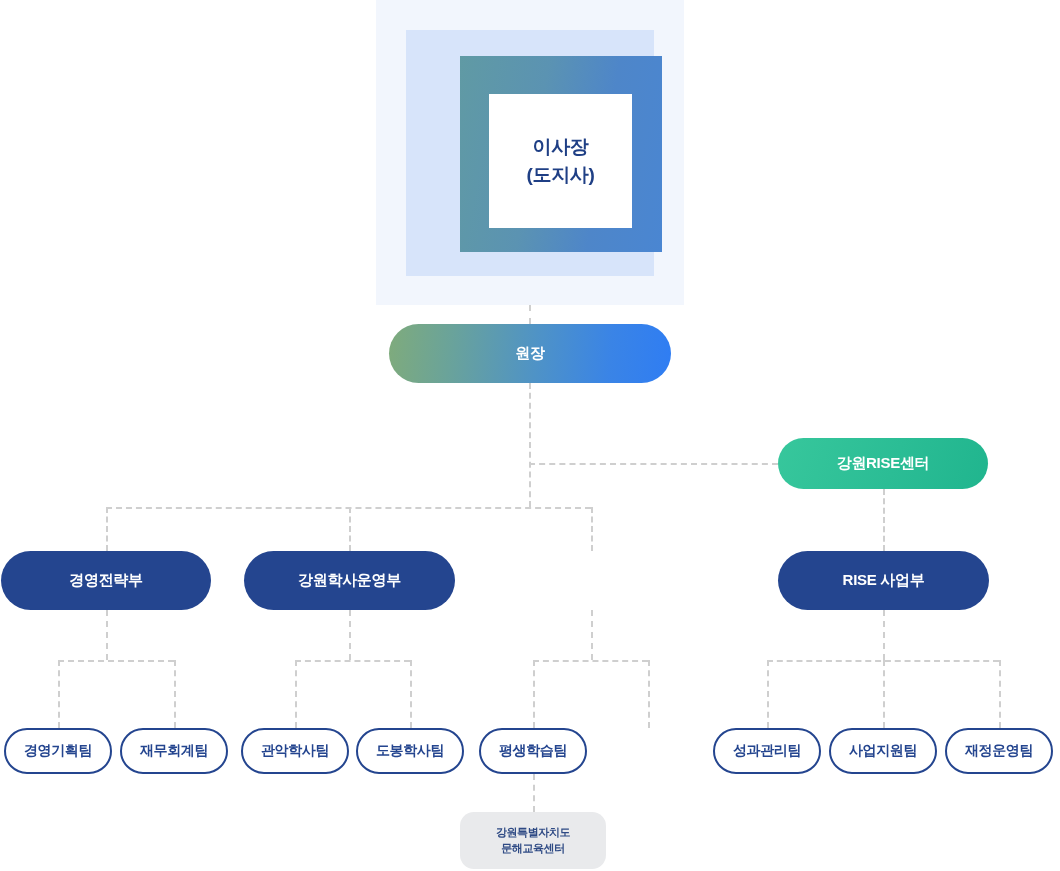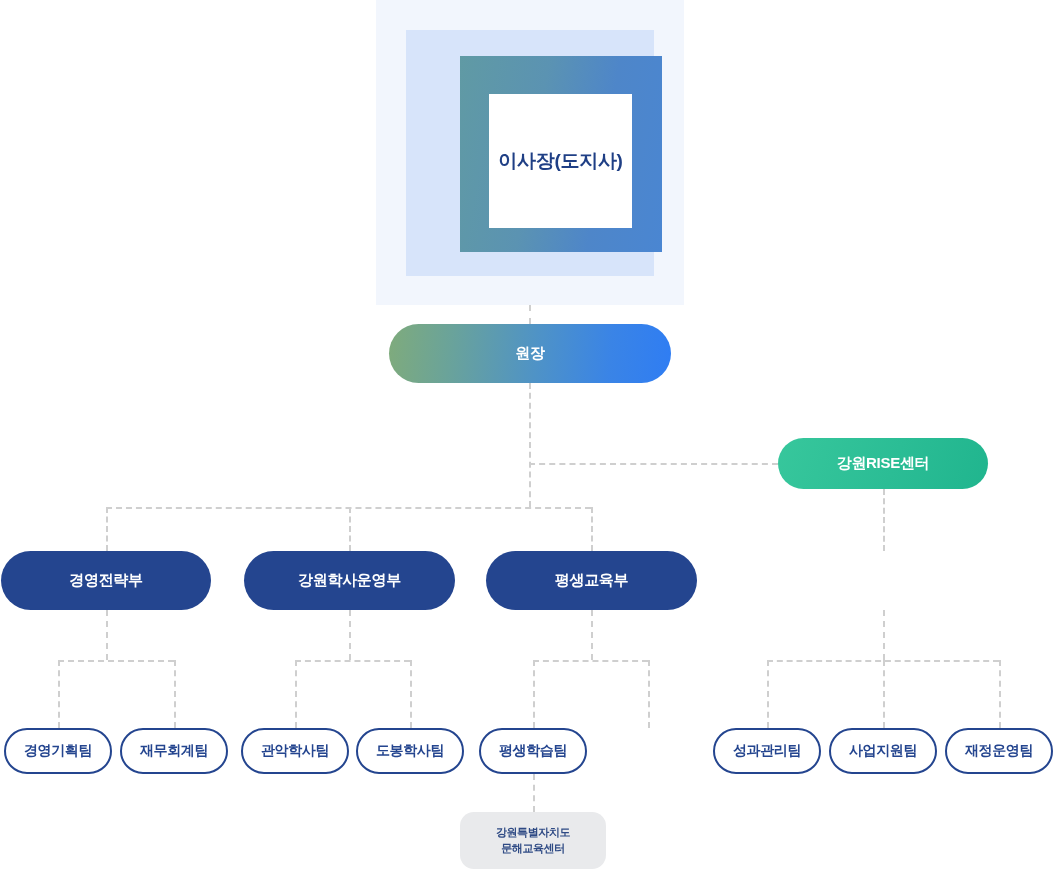--- a/index.html
+++ b/index.html
@@ -44,21 +44,21 @@
     left: 54px; top: 26px;
     width: 202px; height: 196px;
     background: linear-gradient(100deg, #609aa4 0%, #5b93b2 38%, #4e86c9 68%, #4a86d2 100%);
   }
   .chair-inner {
     position: absolute;
     left: 29px; top: 38px;
     width: 143px; height: 134px;
     background: #ffffff;
     display: flex;
-    flex-direction: row;
+    flex-direction: column;
     align-items: center;
     justify-content: center;
     gap: 0;
   }
   .chair-inner span {
     color: #1f3f85;
     font-size: 19px;
     font-weight: bold;
     line-height: 1.45;
     letter-spacing: -0.3px;
@@ -186,21 +186,21 @@
       </div>
     </div>
   </div>
 
   <div class="director">원장</div>
 
   <div class="rise-center">강원RISE센터</div>
 
   <div class="dept" style="left:1px; top:551px; width:210px;">경영전략부</div>
   <div class="dept" style="left:244px; top:551px; width:211px;">강원학사운영부</div>
-  <div class="dept" style="left:486px; top:551px; width:211px;">평생교육부</div>
+  <div class="dept" style="left:778px; top:551px; width:211px;">RISE 사업부</div>
 
   <div class="team" style="left:4px; top:728px; width:108px;">경영기획팀</div>
   <div class="team" style="left:120px; top:728px; width:108px;">재무회계팀</div>
   <div class="team" style="left:241px; top:728px; width:108px;">관악학사팀</div>
   <div class="team" style="left:356px; top:728px; width:108px;">도봉학사팀</div>
   <div class="team" style="left:479px; top:728px; width:108px;text-align:right;">평생학습팀</div>
   <div class="team" style="left:713px; top:728px; width:108px;">성과관리팀</div>
   <div class="team" style="left:829px; top:728px; width:108px;">사업지원팀</div>
   <div class="team" style="left:945px; top:728px; width:108px;">재정운영팀</div>
 

